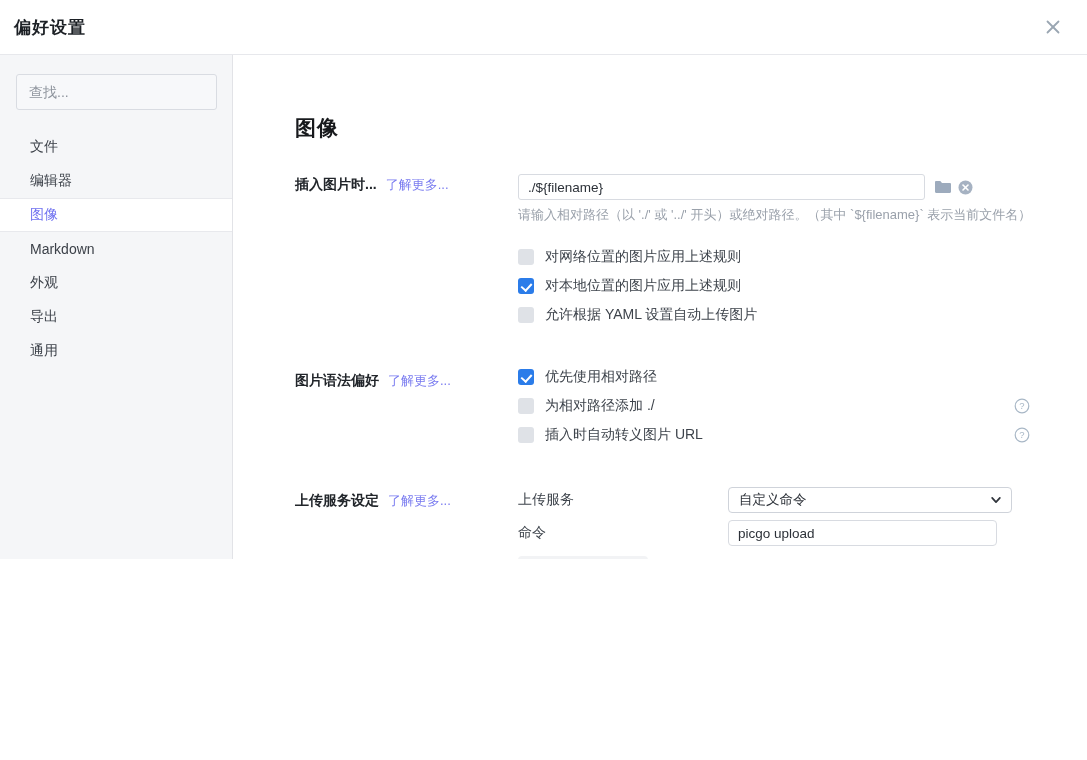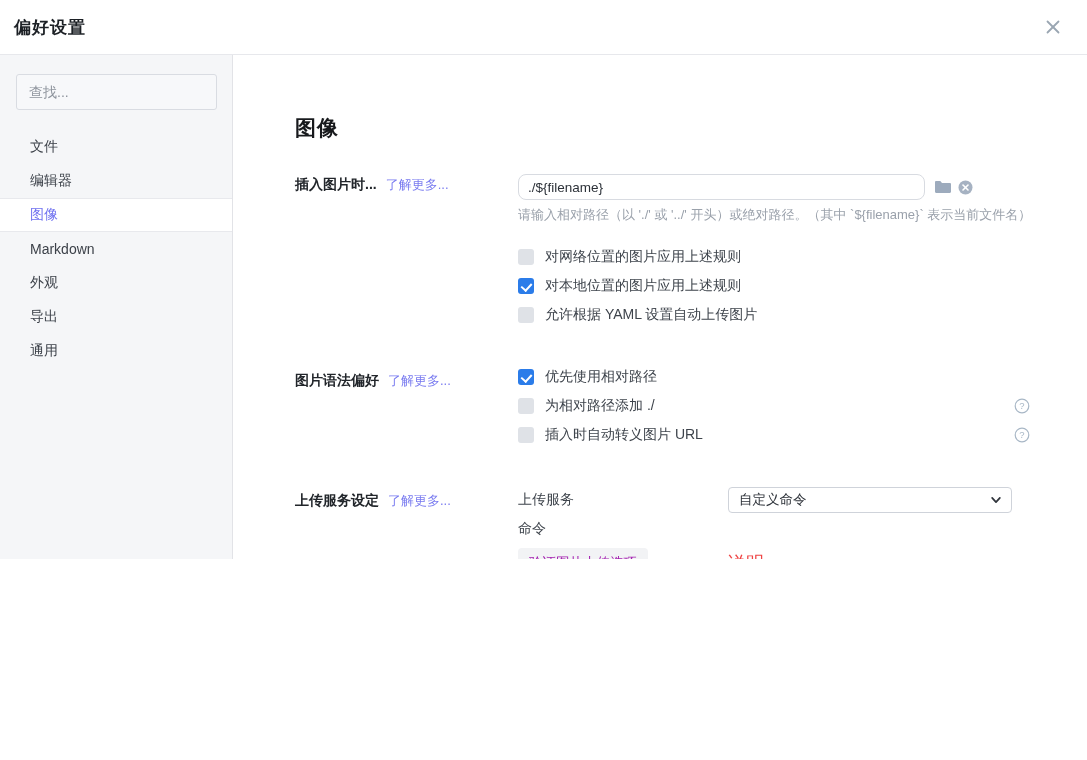--- a/index.html
+++ b/index.html
@@ -85,21 +85,21 @@
     background: #fff;
     display: flex; align-items: center; justify-content: space-between;
     padding: 0 10px 0 11px;
     font-size: 14px; color: #2c3138;
     cursor: pointer;
   }
   .path-row { margin-top: 3px; display: flex; align-items: center; }
   .text-input {
     height: 26px;
     border: 1px solid #d8dbe1;
-    border-radius: 8px;
+    border-radius: 3px;
     background: #fff;
     padding: 0 9px;
     font-size: 13.5px;
     color: #2c3138;
     outline: none;
     font-family: inherit;
   }
   .path-input { width: 407px; }
   .icon-btn { display: flex; align-items: center; justify-content: center; cursor: pointer; }
   .folder-btn { margin-left: 9px; }
@@ -287,20 +287,21 @@
             <div class="u-label-col">上传服务</div>
             <div class="select-small">
               <span>自定义命令</span>
               <svg width="12" height="12" viewBox="0 0 14 14">
                 <path d="M2.5 4.5 L7 9.5 L11.5 4.5" fill="none" stroke="#30353c" stroke-width="2" stroke-linecap="round" stroke-linejoin="round"></path>
               </svg>
             </div>
           </div>
           <div class="u-row">
             <div class="u-label-col">命令</div>
+            <input class="text-input command-input" type="text" value="picgo upload" style="">
           </div>
           <div class="u-row button-row">
             <div class="u-label-col">
               <button class="validate-btn">验证图片上传选项</button>
             </div>
             <a class="docs-link">说明</a>
           </div>
         </div>
       </div>
 

